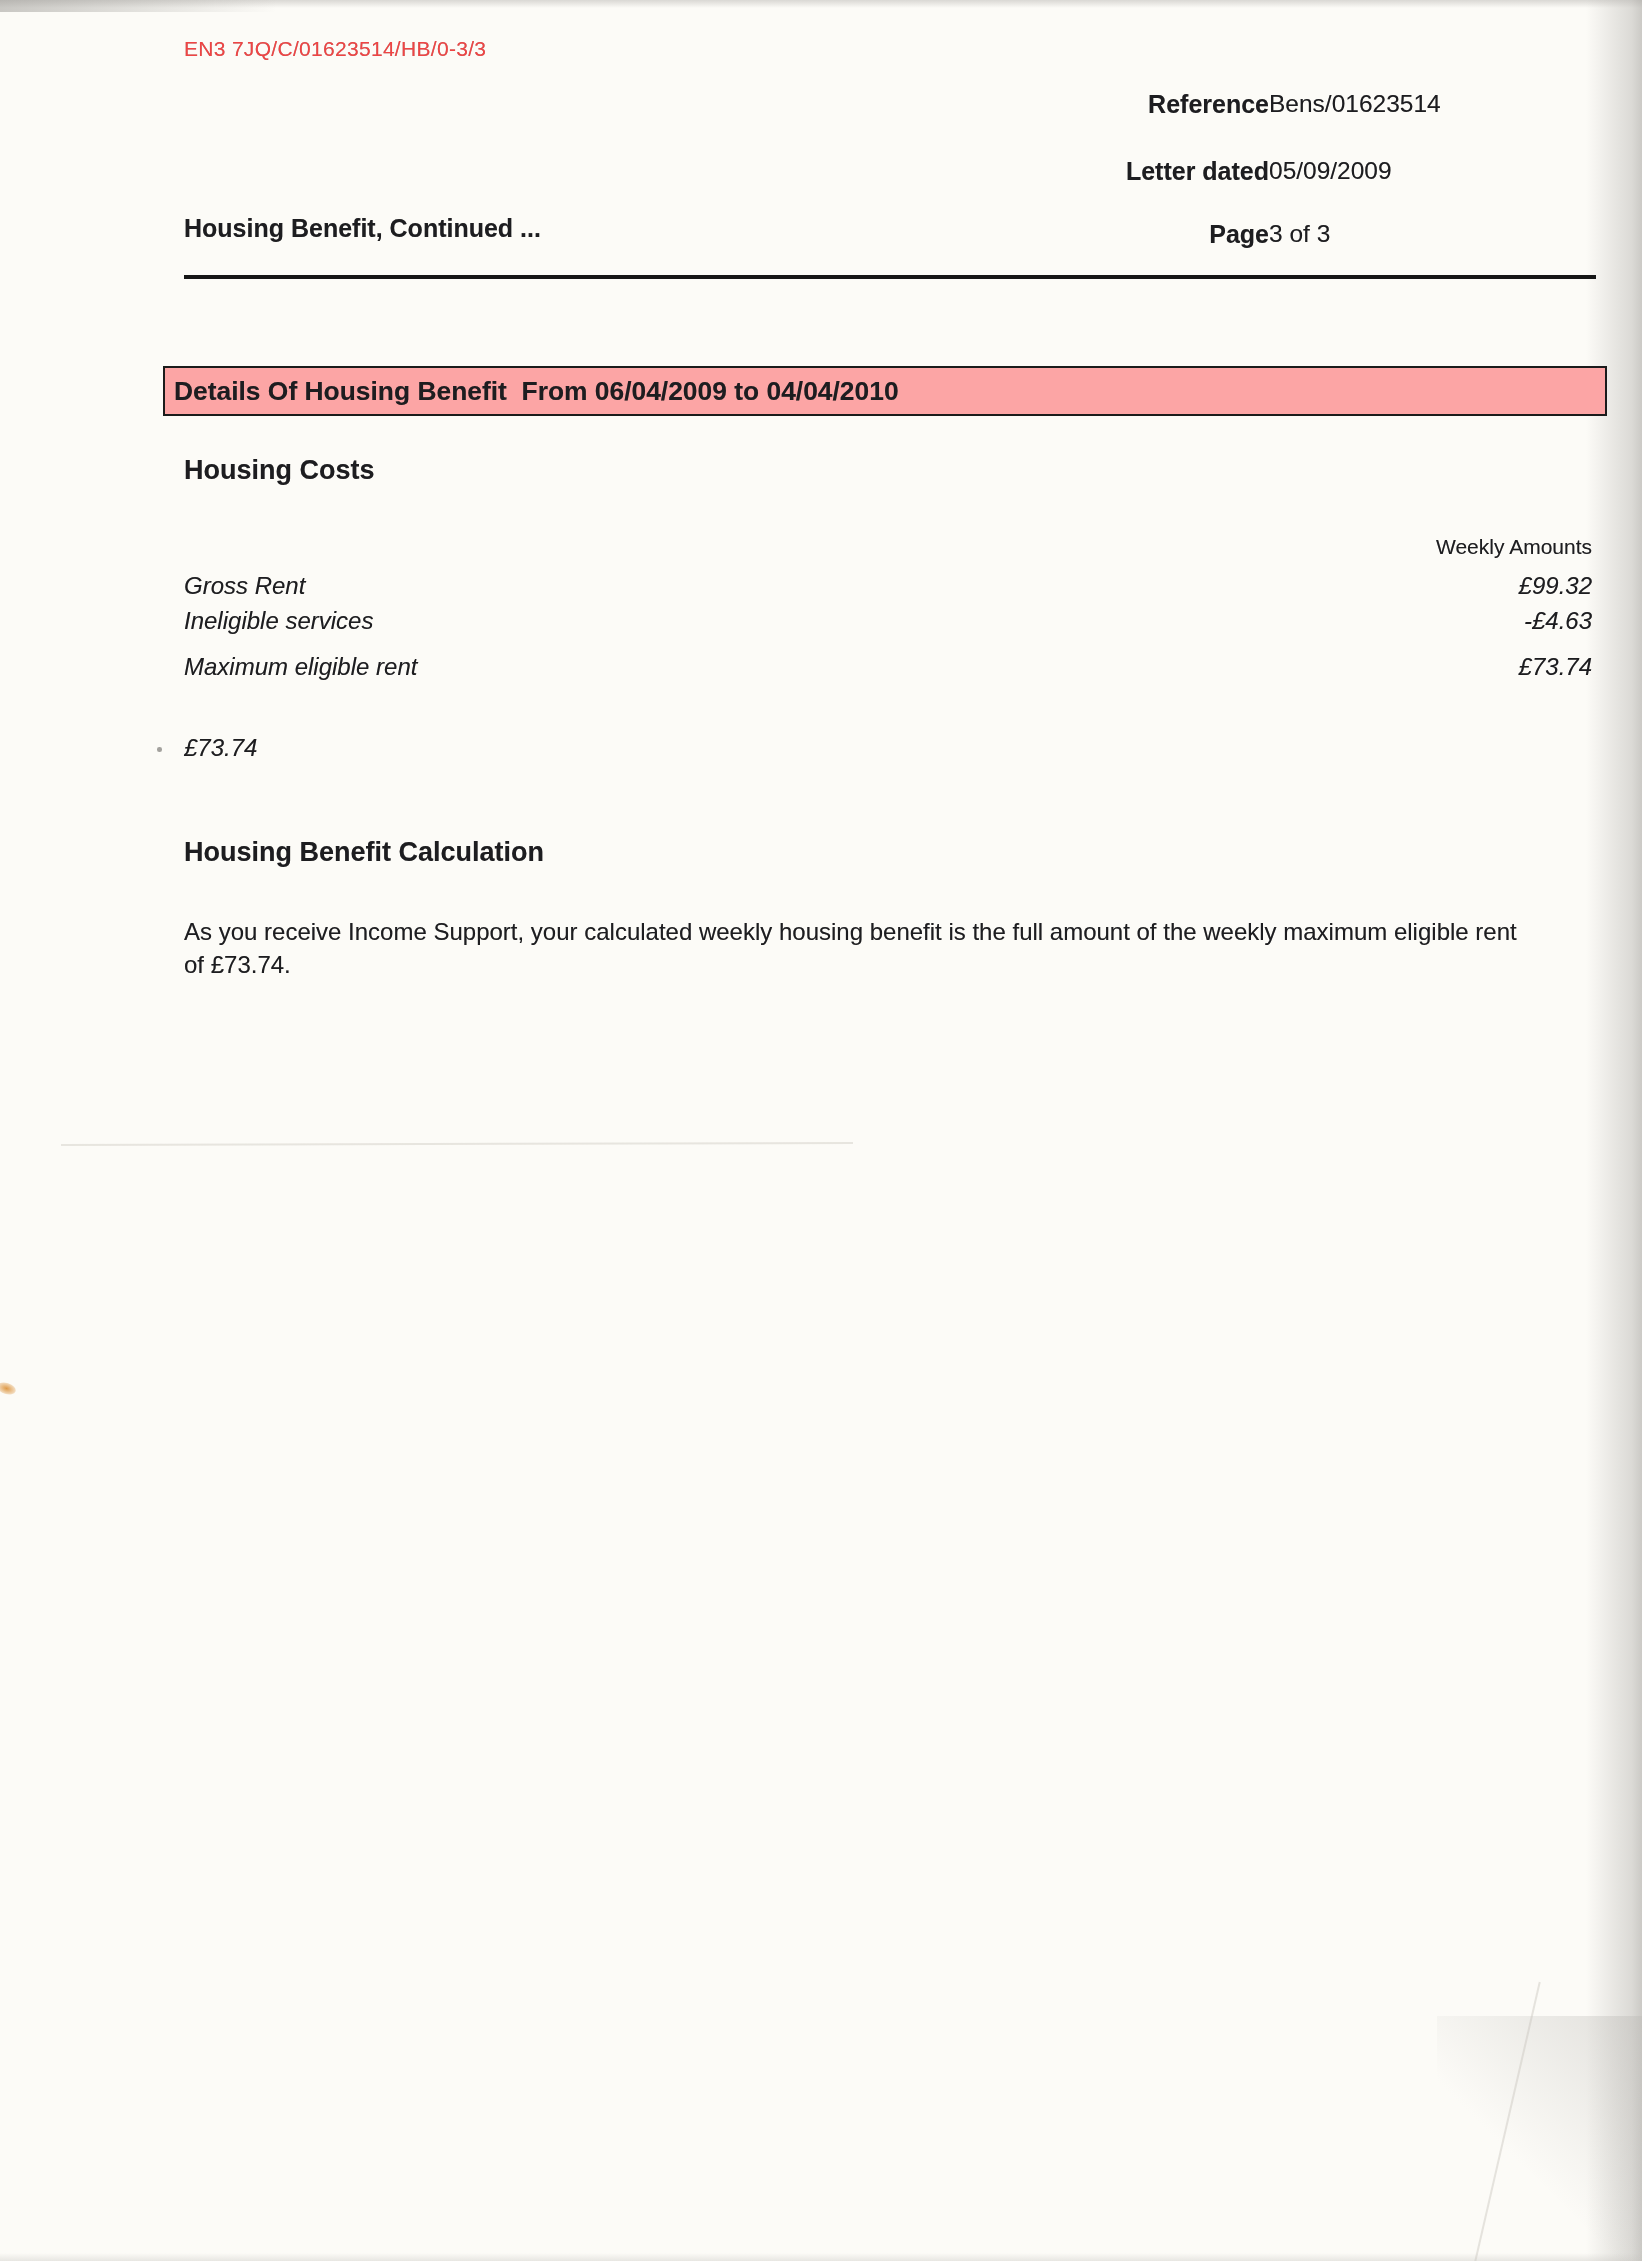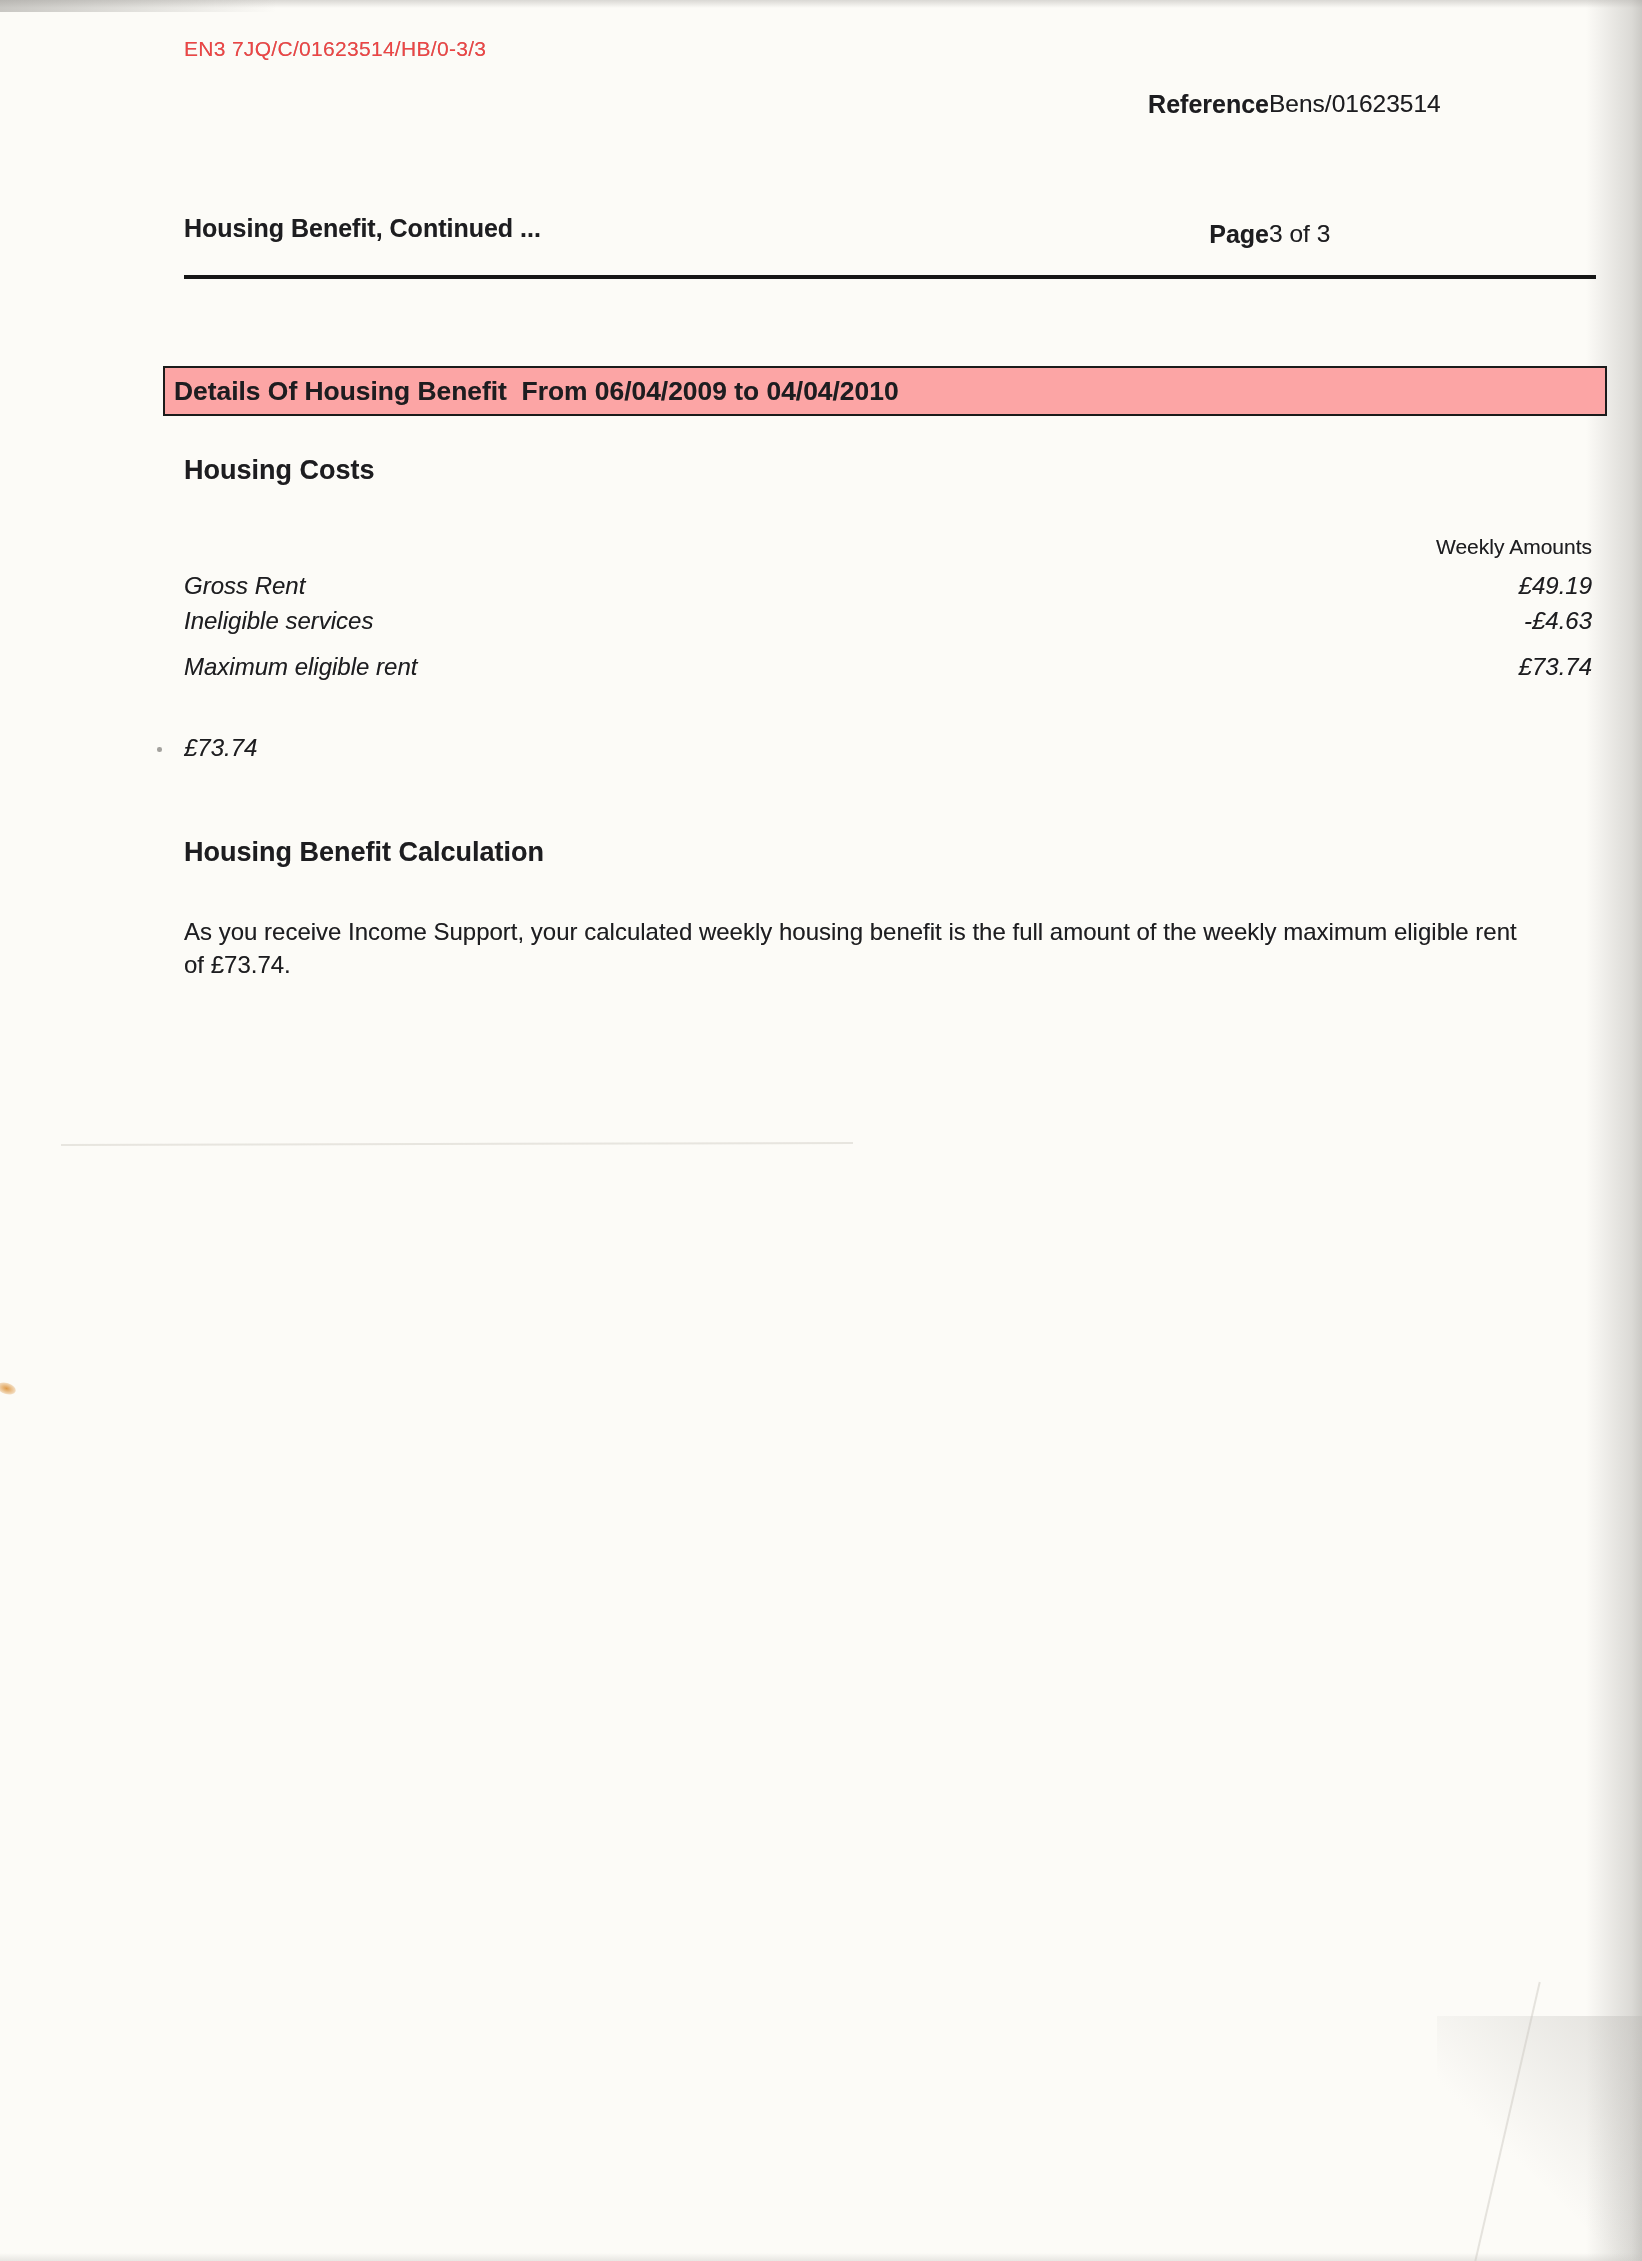--- a/index.html
+++ b/index.html
@@ -149,38 +149,42 @@
   <div class="crease-d"></div>
   <div class="speck-orange"></div>
   <div class="speck-dot"></div>
 
   <div class="txt doc-code">EN3 7JQ/C/01623514/HB/0-3/3</div>
 
   <div class="meta-row meta-ref">
     <span class="meta-label">Reference</span>
     <span class="meta-value">Bens/01623514</span>
   </div>
+  <div class="meta-row meta-dated">
+    <span class="meta-label">Letter dated</span>
+    <span class="meta-value">05/09/2009</span>
+  </div>
   <div class="meta-row meta-page">
     <span class="meta-label">Page</span>
     <span class="meta-value">3 of 3</span>
   </div>
 
   <div class="txt continued">Housing Benefit, Continued ...</div>
   <div class="header-rule"></div>
 
   <div class="section-box">
     <span>Details Of Housing Benefit  From 06/04/2009 to 04/04/2010</span>
   </div>
 
   <div class="txt h-costs">Housing Costs</div>
   <div class="amounts-header">Weekly Amounts</div>
 
   <div class="cost-row row-0">
     <span>Gross Rent</span>
-    <span>£49.19</span>
+    <span>£99.32</span>
   </div>
   <div class="cost-row row-1">
     <span>Ineligible services</span>
     <span>-£4.63</span>
   </div>
   <div class="cost-row row-2">
     <span>Maximum eligible rent</span>
     <span>£73.74</span>
   </div>
   <div class="cost-row row-summary">

